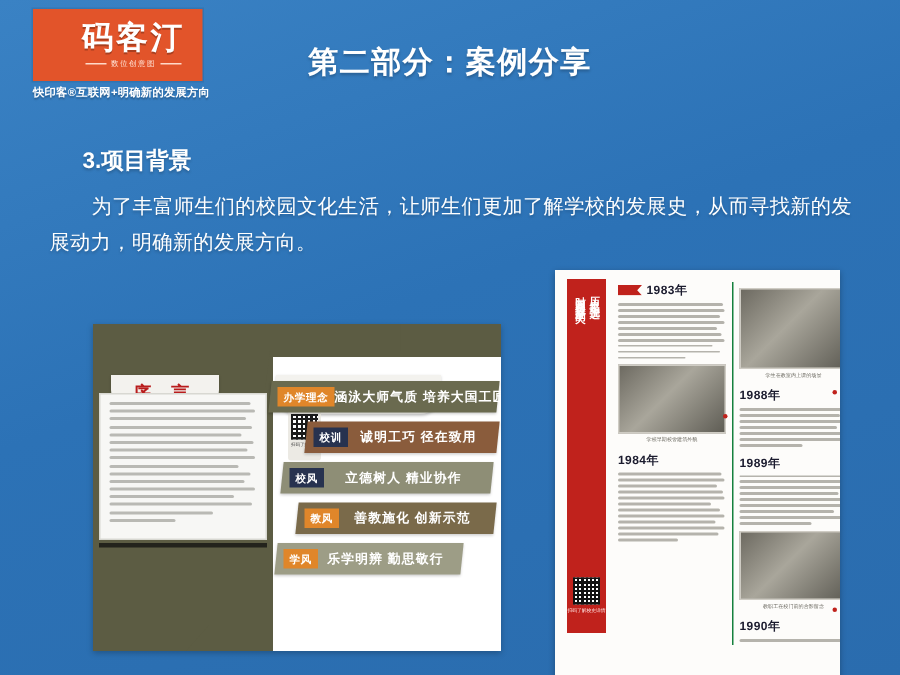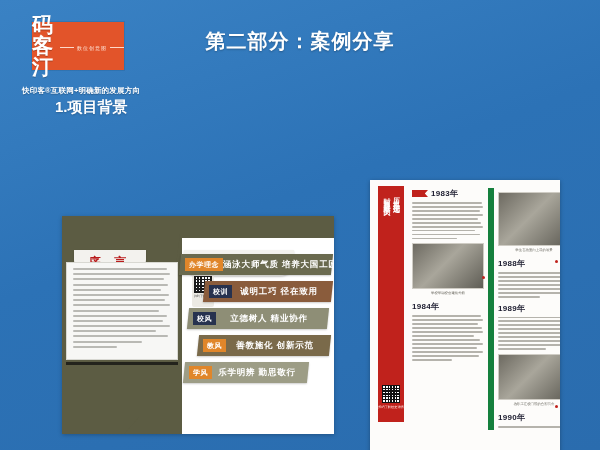--- a/index.html
+++ b/index.html
@@ -9,23 +9,24 @@
     background:#2f76b8;
   }
   .slide{
     position:relative;width:600px;height:450px;
     background:linear-gradient(160deg,#3a82c4 0%,#2c72b6 45%,#2a6cae 100%);
     overflow:hidden;
   }
   
   .logo-block{position:absolute;left:22px;top:6px;width:112px;}
   .logo-box{
-    width:92px;height:48px;background:#e2542a;margin:16px auto;
-    display:flex;flex-direction:row;align-items:center;justify-content:center;
+    width:92px;height:48px;background:#e2542a;margin:0 auto;
+    display:flex;flex-direction:column;align-items:center;justify-content:center;
     box-shadow:0 0 0 1px rgba(0,0,0,.08);
+    padding-left:21px;
   }
   .logo-main{
     color:#fff;font-size:21px;font-weight:bold;letter-spacing:2px;line-height:1;
     font-family:"DejaVu Sans","Liberation Sans",sans-serif;
     text-shadow:0 1px 0 rgba(0,0,0,.25);
   }
   .logo-sub-line{
     display:flex;align-items:center;gap:3px;margin-top:3px;
   }
   .logo-sub-line .bar{width:14px;height:1px;background:#ffd9c9;display:block;}
@@ -150,21 +151,21 @@
   .qr-ribbon .qr-px{
     width:18px;height:18px;
     background-image:
       repeating-linear-gradient(90deg,#111 0 1.4px,transparent 1.4px 2.8px),
       repeating-linear-gradient(0deg,#111 0 1.4px,transparent 1.4px 2.8px);
     background-color:#fff;
   }
   .qr-ribbon .qr-cap{font-size:3.2px;color:#ffe2e0;line-height:4.4px;margin-top:2px;text-align:center;}
   .col{position:absolute;top:8px;width:72px;}
   .col-a{left:42px;}
-  .col-b{left:118px;border-left:6px solid #15803d;padding-left:4px;}
+  .col-b{left:118px;border-left:1px solid #15803d;padding-left:4px;}
   .year{
     font-size:8px;font-weight:bold;color:#1b1b2e;margin:5px 0 3px;
     letter-spacing:.3px;
   }
   .year-flag{display:flex;align-items:center;gap:3px;margin-bottom:3px;}
   .flag{
     width:16px;height:7px;background:#c0221c;
     clip-path:polygon(0 0,100% 0,80% 50%,100% 100%,0 100%);
   }
   .ptxt .l{height:1.6px;background:#b5b3ac;margin-bottom:2.4px;border-radius:1px;}
@@ -191,21 +192,22 @@
         <span class="bar"></span>
         <span class="logo-sub">数位创意图</span>
         <span class="bar"></span>
       </div>
     </div>
     <div class="logo-tagline">快印客®互联网+明确新的发展方向</div>
   </div>
 
   <div class="title-main">第二部分：案例分享</div>
 
-  <div class="section-1">1.项目背景</div>
+  <div class="section-1">3.项目背景</div>
+  <div class="paragraph">为了丰富师生们的校园文化生活，让师生们更加了解学校的发展史，从而寻找新的发展动力，明确新的发展方向。</div>
 
   <div class="panel-left">
     <div class="olive-body"></div>
     <div class="olive-mid"></div>
     <div class="olive-shape"></div>
 
     <div class="tab tab-preface">序 言</div>
     <div class="tab tab-idea">发展理念</div>
 
     <div class="doc-card">

